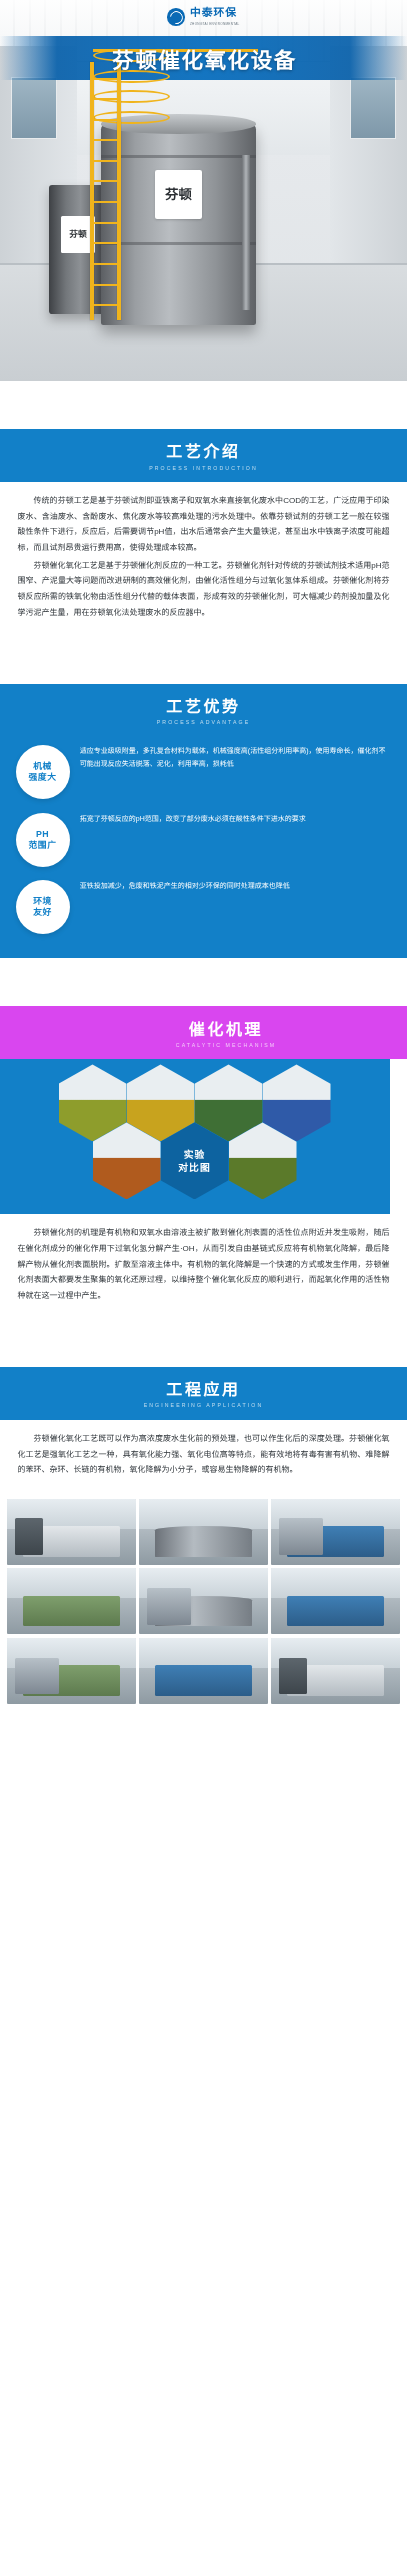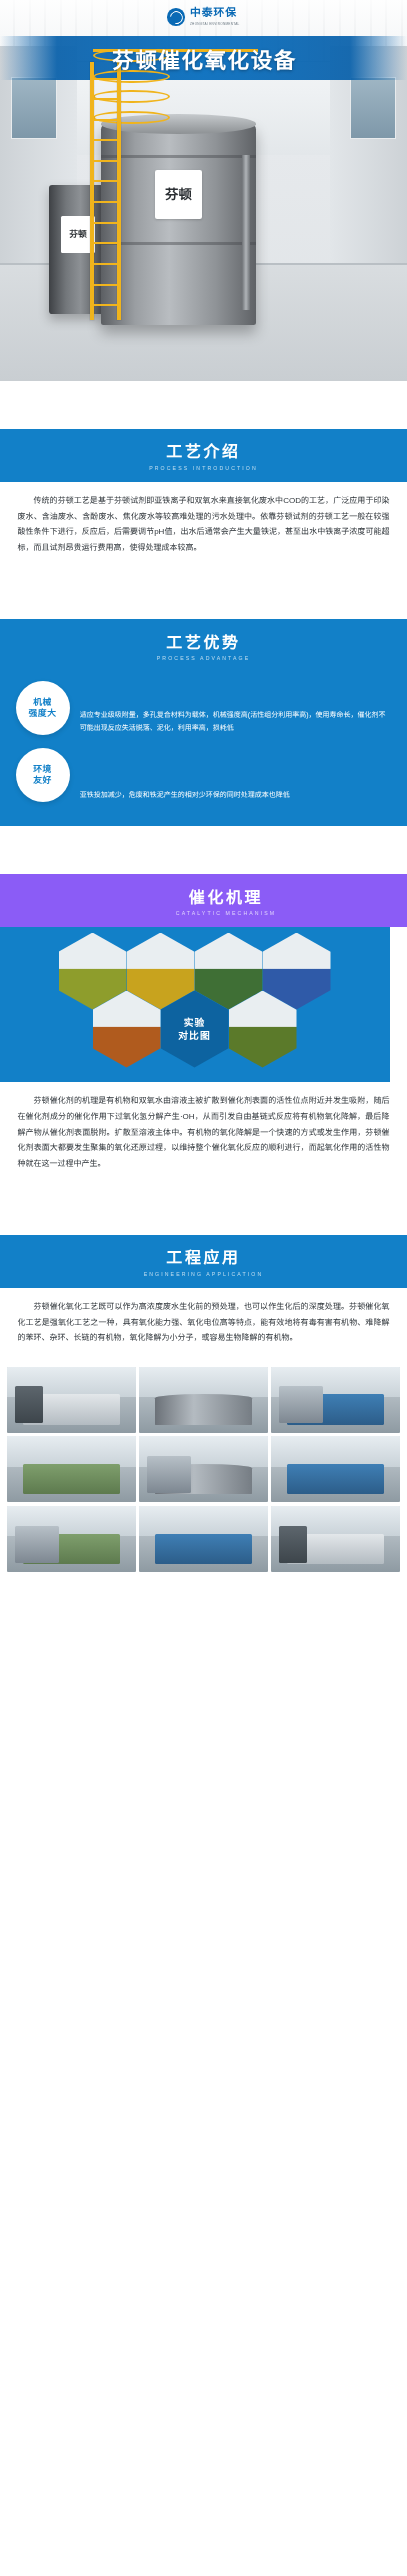--- a/index.html
+++ b/index.html
@@ -170,38 +170,38 @@
     background: #1280c8; text-align: center; margin-top: 48px;
   }
   .sec-head h2 {
     font-size: 16px; font-weight: bold; color: #fff; letter-spacing: 2.6px;
     line-height: 1.2;
   }
   .sec-head .en {
     margin-top: 3.1px; font-size: 5.2px; color: rgba(255,255,255,.72);
     letter-spacing: 2.1px;
   }
-  .sec-head.light { background: #8b5cf6; padding-left: 45px; }
+  .sec-head.light { background: #d946ef; padding-left: 45px; }
 
   
   .para-block {
     width: 407px; padding: 11.3px 17.5px 13.4px;
     background: #fff;
   }
   .para-block p {
     font-size: 8px; line-height: 1.95; color: #2d3338; text-indent: 2em;
     text-align: justify; margin-bottom: 2.1px;
   }
 
   
   .adv {
     width: 407px; background: #1280c8; padding: 2.1px 0 17.5px;
   }
   .adv-row {
-    display: flex; align-items: flex-end; padding: 6.7px 15.5px;
+    display: flex; align-items: flex-start; padding: 6.7px 15.5px;
   }
   .adv-badge {
     flex: 0 0 auto; width: 54px; height: 54px; border-radius: 50%;
     background: #fff; color: #1280c8;
     display: flex; flex-direction: column; align-items: center; justify-content: center;
     font-size: 8.8px; font-weight: bold; line-height: 1.25; letter-spacing: 0.5px;
     box-shadow: 0 2.1px 5.2px rgba(0,0,0,.13);
   }
   .adv-text {
     flex: 1 1 auto; margin-left: 10.3px; color: #ffffff;
@@ -329,36 +329,44 @@
       <div class="rung" style="top:242px"></div>
   </div>
 </section>
 
 <section class="sec-head">
   <h2>工艺介绍</h2>
   <div class="en">PROCESS INTRODUCTION</div>
 </section>
 <section class="para-block">
   <p>传统的芬顿工艺是基于芬顿试剂即亚铁离子和双氧水来直接氧化废水中COD的工艺，广泛应用于印染废水、含油废水、含酚废水、焦化废水等较高难处理的污水处理中。依靠芬顿试剂的芬顿工艺一般在较强酸性条件下进行，反应后，后需要调节pH值，出水后通常会产生大量铁泥，甚至出水中铁离子浓度可能超标，而且试剂昂贵运行费用高，使得处理成本较高。</p>
+  <p>芬顿催化氧化工艺是基于芬顿催化剂反应的一种工艺。芬顿催化剂针对传统的芬顿试剂技术适用pH范围窄、产泥量大等问题而改进研制的高效催化剂，由催化活性组分与过氧化氢体系组成。芬顿催化剂将芬顿反应所需的铁氧化物由活性组分代替的载体表面，形成有效的芬顿催化剂，可大幅减少药剂投加量及化学污泥产生量，用在芬顿氧化法处理废水的反应器中。</p>
 </section>
 
 <section class="sec-head">
   <h2>工艺优势</h2>
   <div class="en">PROCESS ADVANTAGE</div>
 </section>
 <section class="adv">
 
   <div class="adv-row">
     <div class="adv-badge">
       <span>机械</span>
       <span>强度大</span>
     </div>
     <div class="adv-text">适应专业级吸附量，多孔复合材料为载体，机械强度高(活性组分利用率高)，使用寿命长，催化剂不可能出现反应失活脱落、泥化，利用率高，损耗低</div>
   </div>
 
+  <div class="adv-row">
+    <div class="adv-badge">
+      <span>PH</span>
+      <span>范围广</span>
+    </div>
+    <div class="adv-text">拓宽了芬顿反应的pH范围，改变了部分废水必须在酸性条件下进水的要求</div>
+  </div>
 
   <div class="adv-row">
     <div class="adv-badge">
       <span>环境</span>
       <span>友好</span>
     </div>
     <div class="adv-text">亚铁投加减少，危废和铁泥产生的相对少环保的同时处理成本也降低</div>
   </div>
 
 

